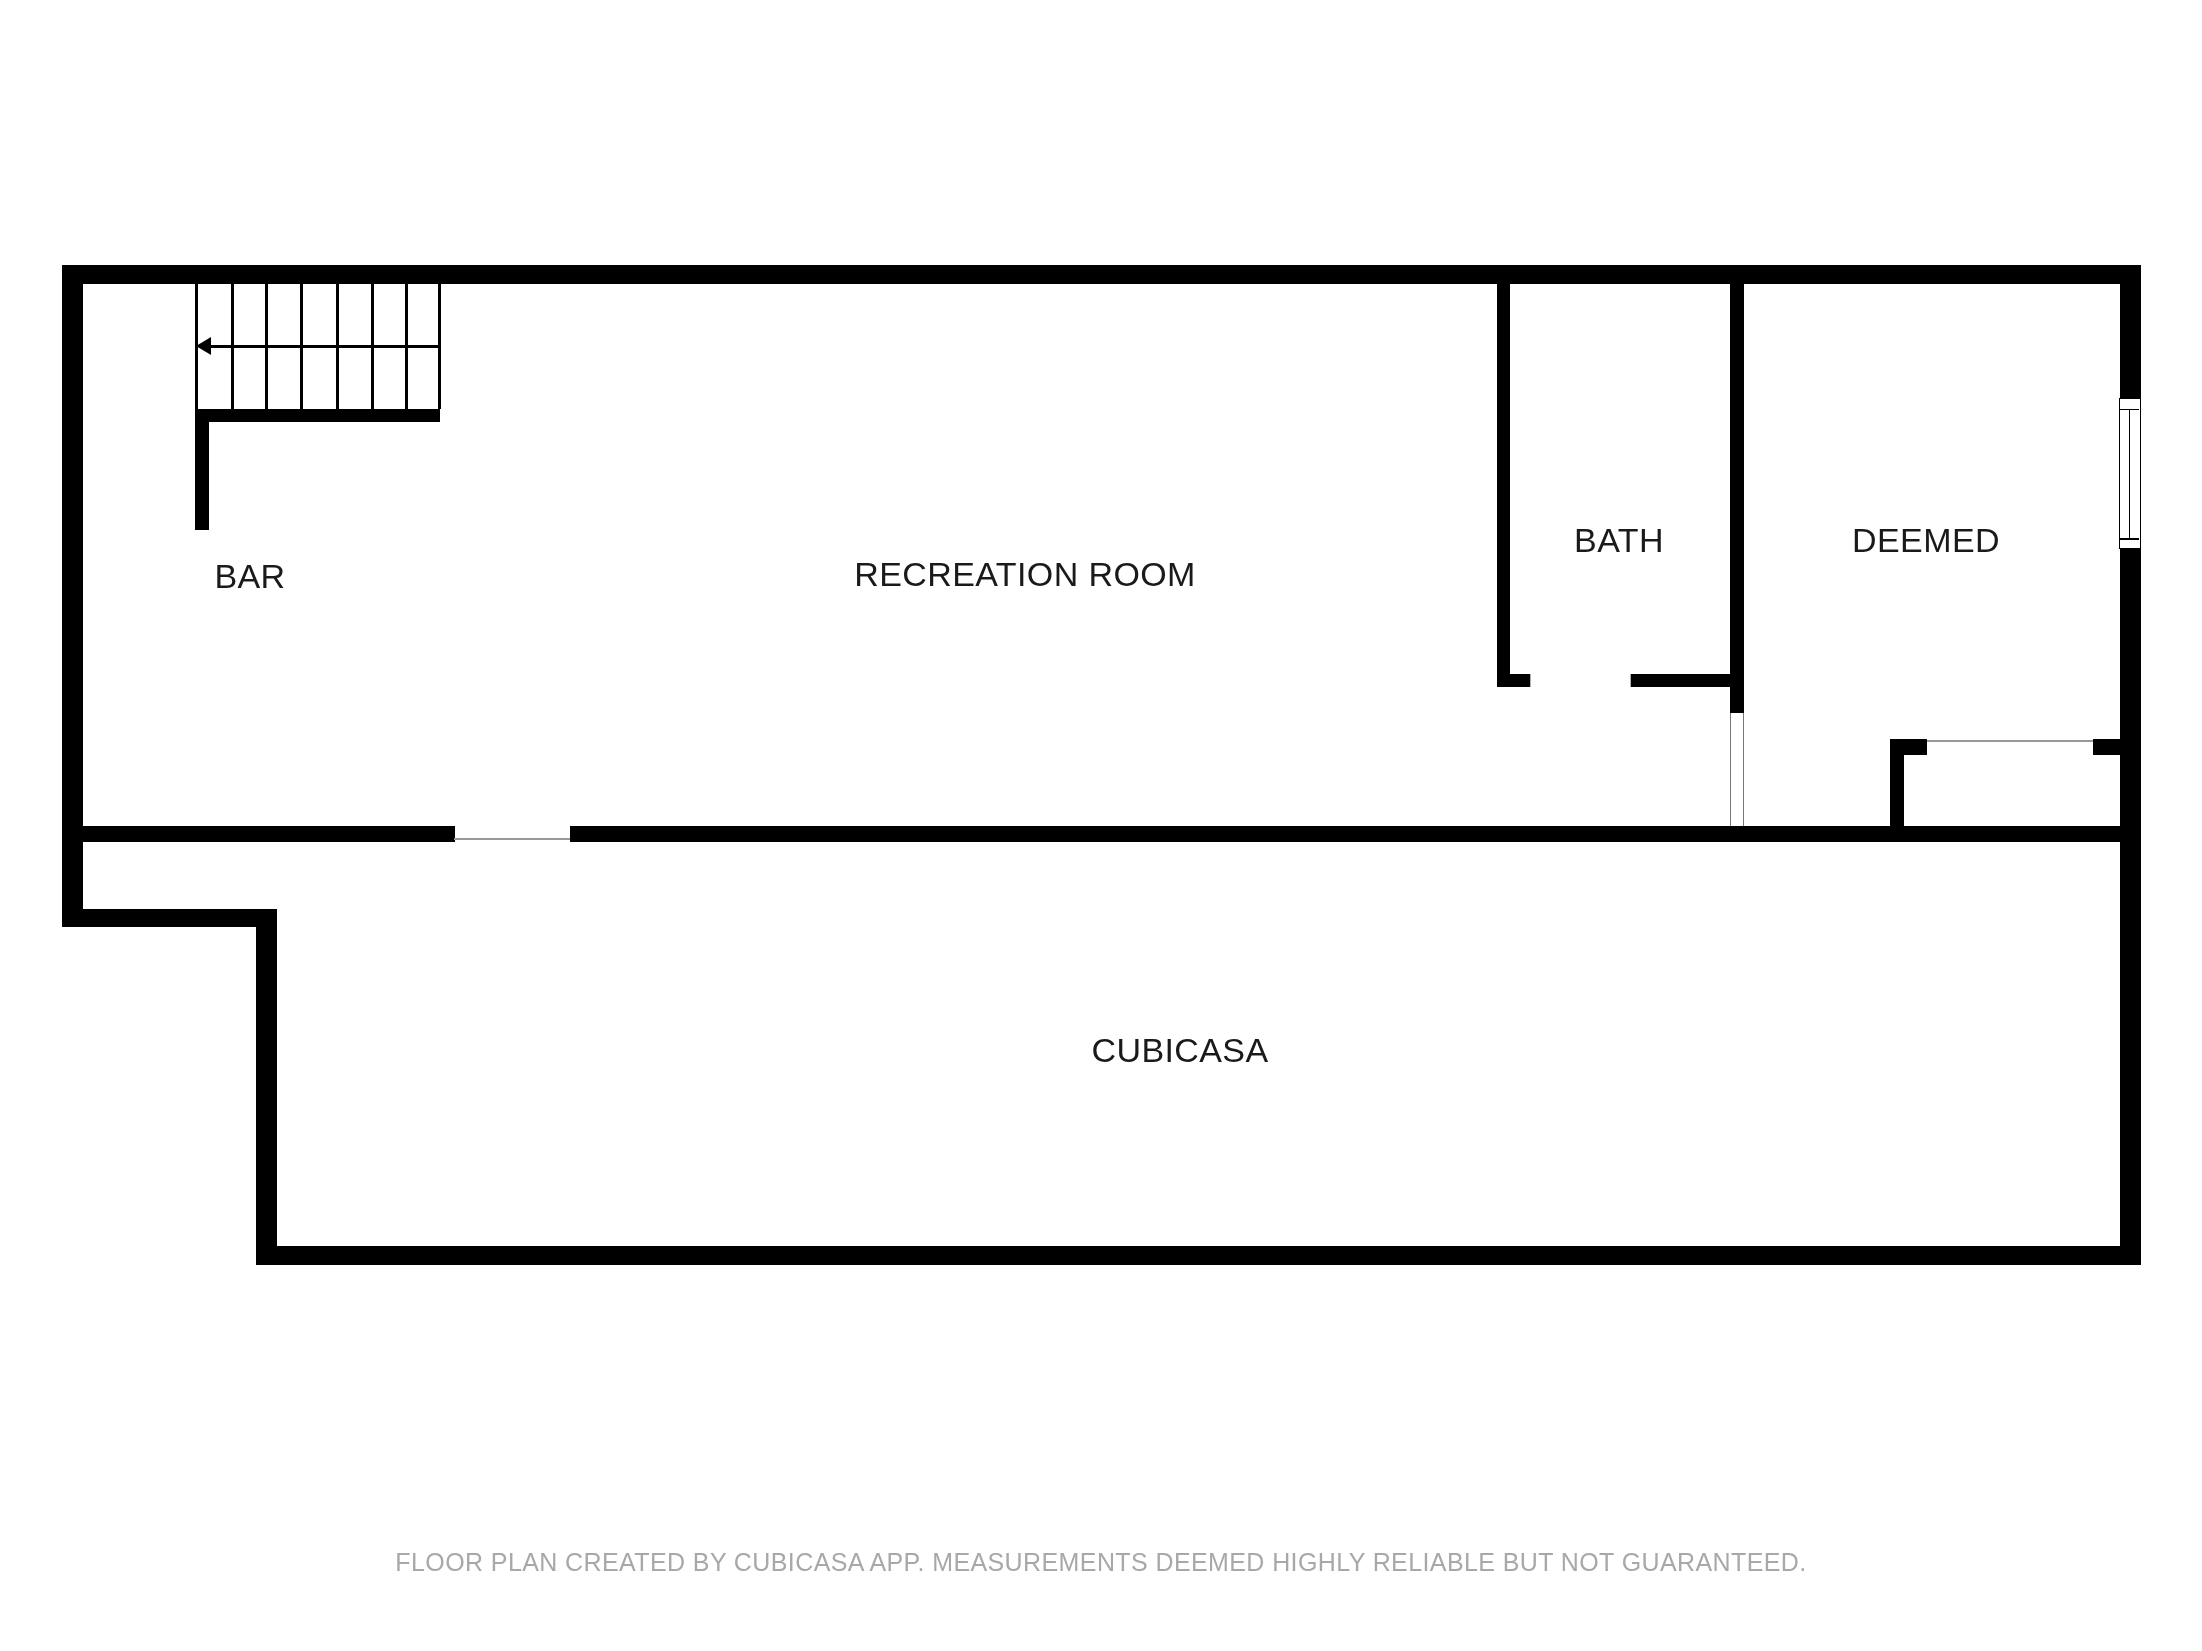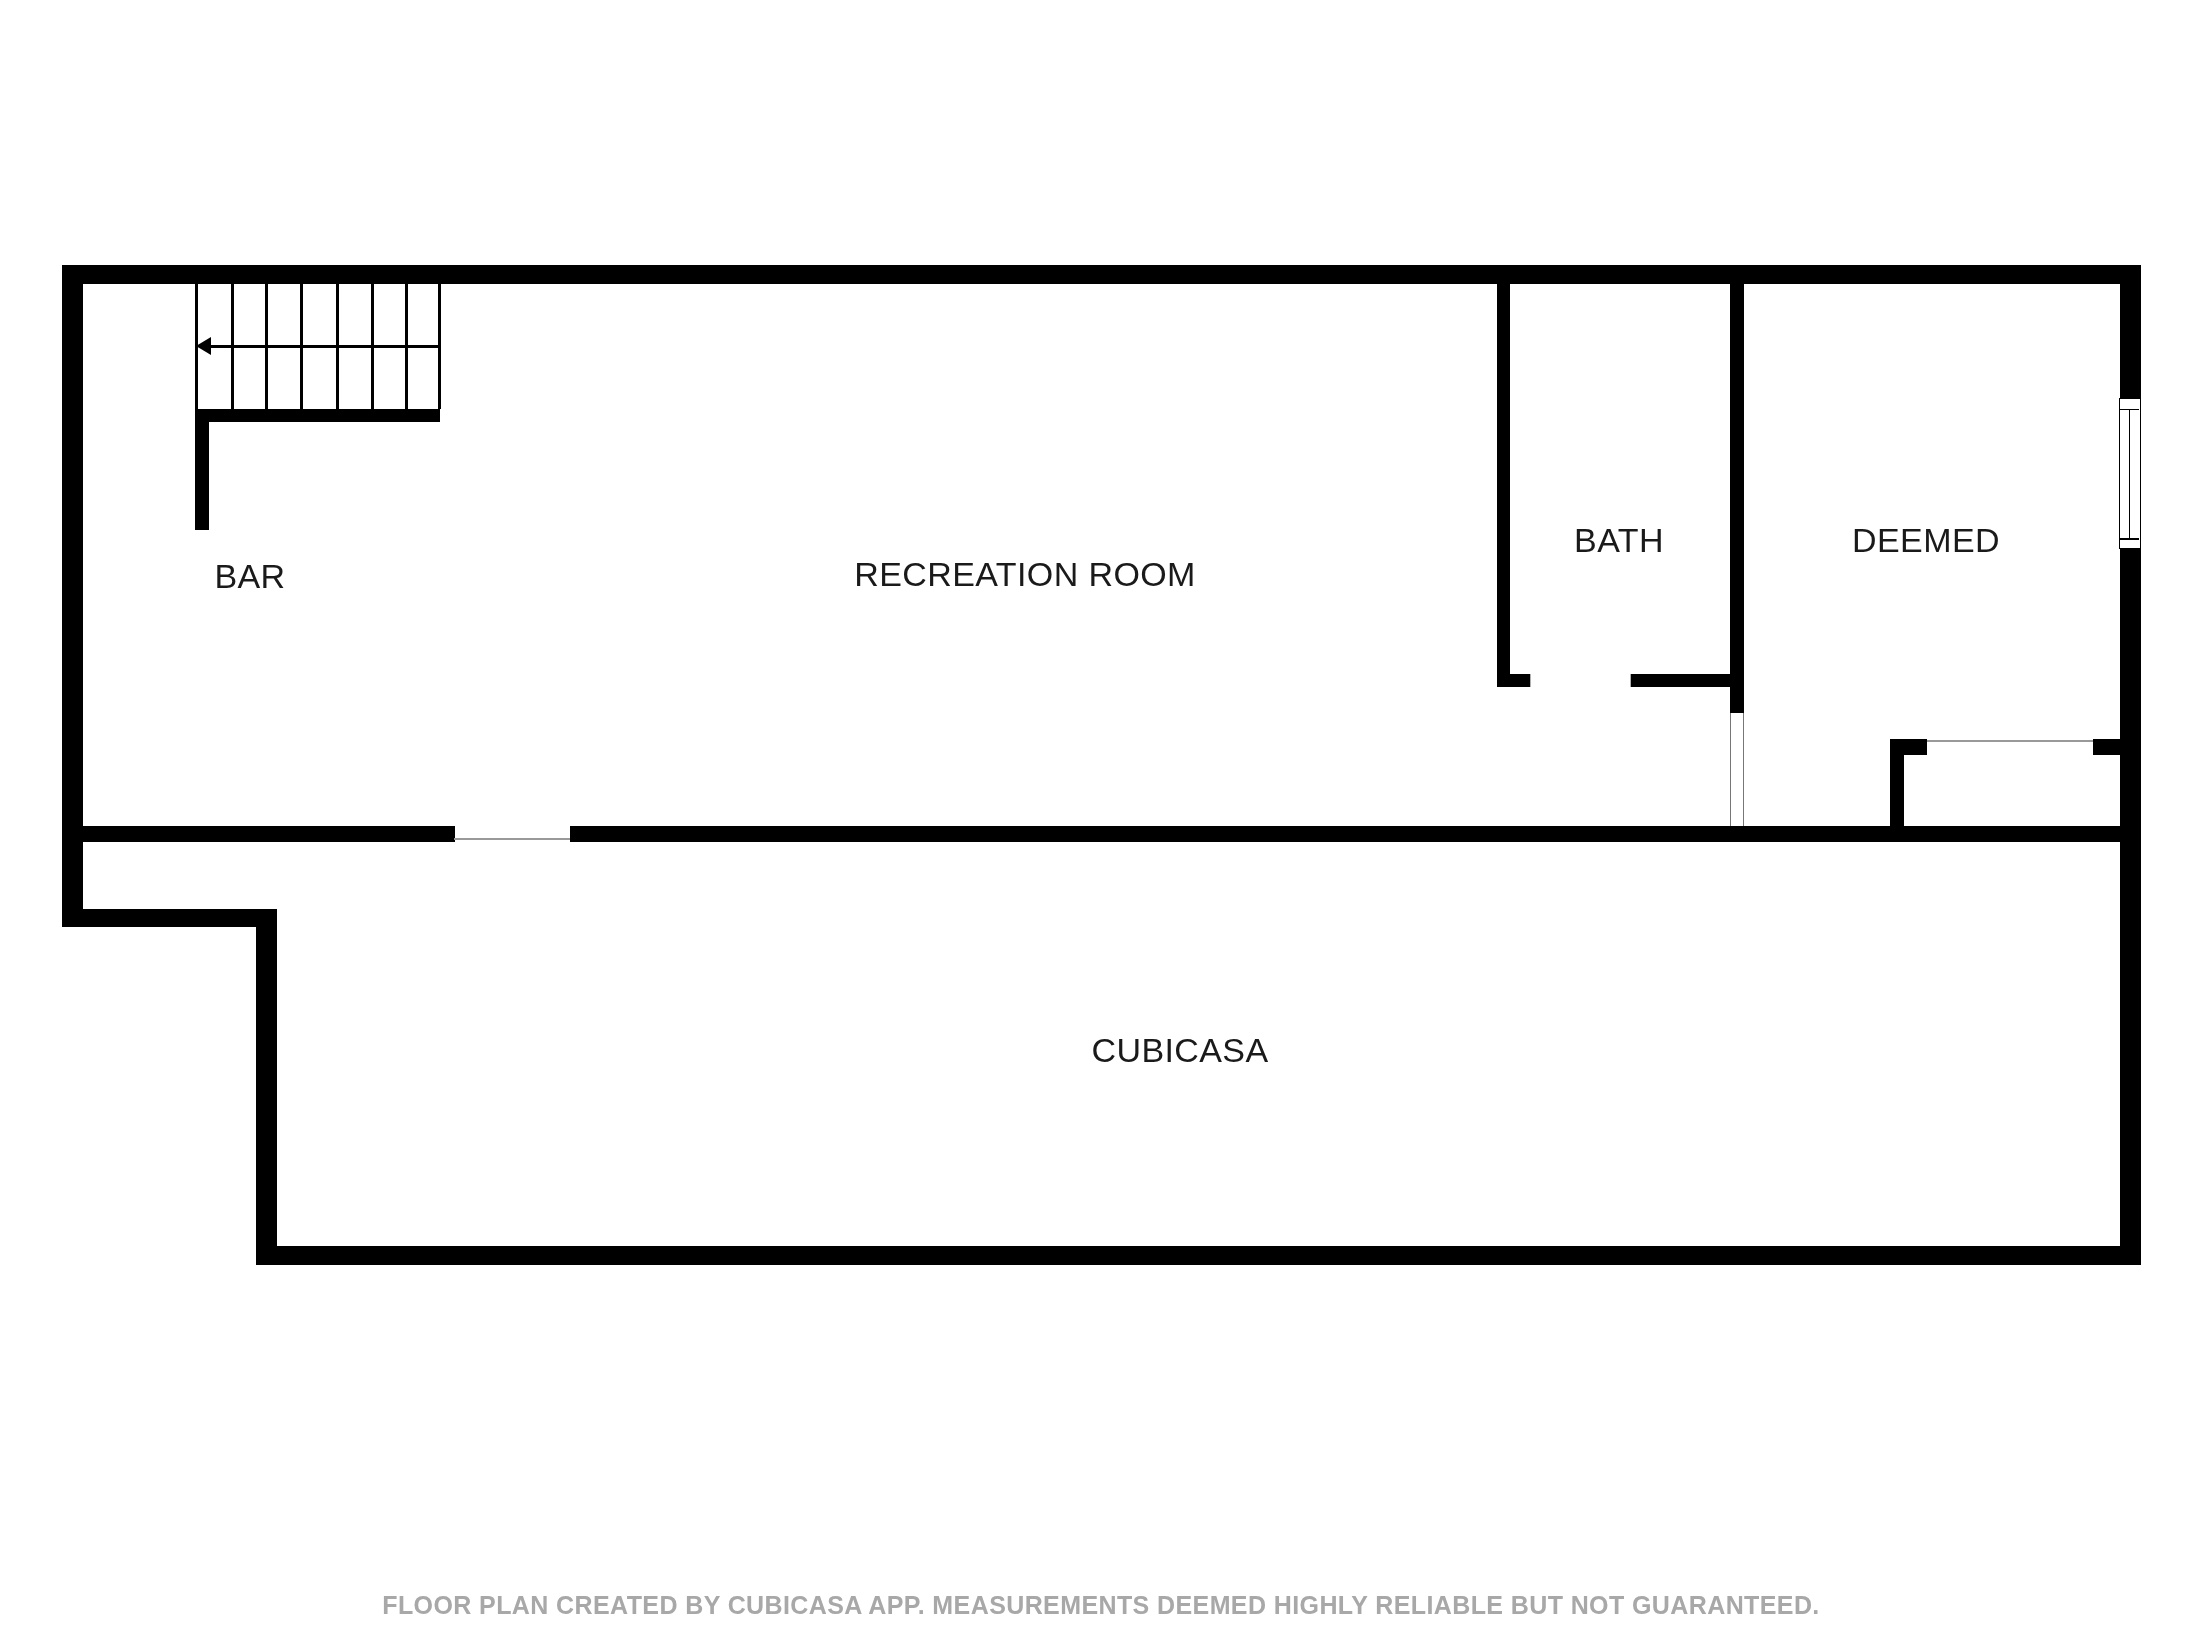--- a/index.html
+++ b/index.html
@@ -86,16 +86,16 @@
     <div style="position:absolute;left:0;top:139px;width:19px;height:1.7px;background:var(--wall);"></div>
     <div style="position:absolute;left:8.6px;top:9.5px;width:1.7px;height:131px;background:var(--wall);"></div>
   </div>
 
   <div class="label" style="left:250px; top:576px;">BAR</div>
   <div class="label" style="left:1001px;top:574px;margin-left:24px;">RECREATION ROOM</div>
   <div class="label" style="left:1619px;top:540px;text-align:center;">BATH</div>
   <div class="label" style="left:1926px;top:540px;">DEEMED</div>
   <div class="label" style="left:1180px;top:1050px;">CUBICASA</div>
 
-  <div class="footer" style="left:1101px;top:1605px;font-weight:bold;">FLOOR PLAN CREATED BY CUBICASA APP. MEASUREMENTS DEEMED HIGHLY RELIABLE BUT NOT GUARANTEED.</div>
+  <div class="footer" style="left:1101px;top:1562px;">FLOOR PLAN CREATED BY CUBICASA APP. MEASUREMENTS DEEMED HIGHLY RELIABLE BUT NOT GUARANTEED.</div>
 
 </div>
 
 
 </body></html>

